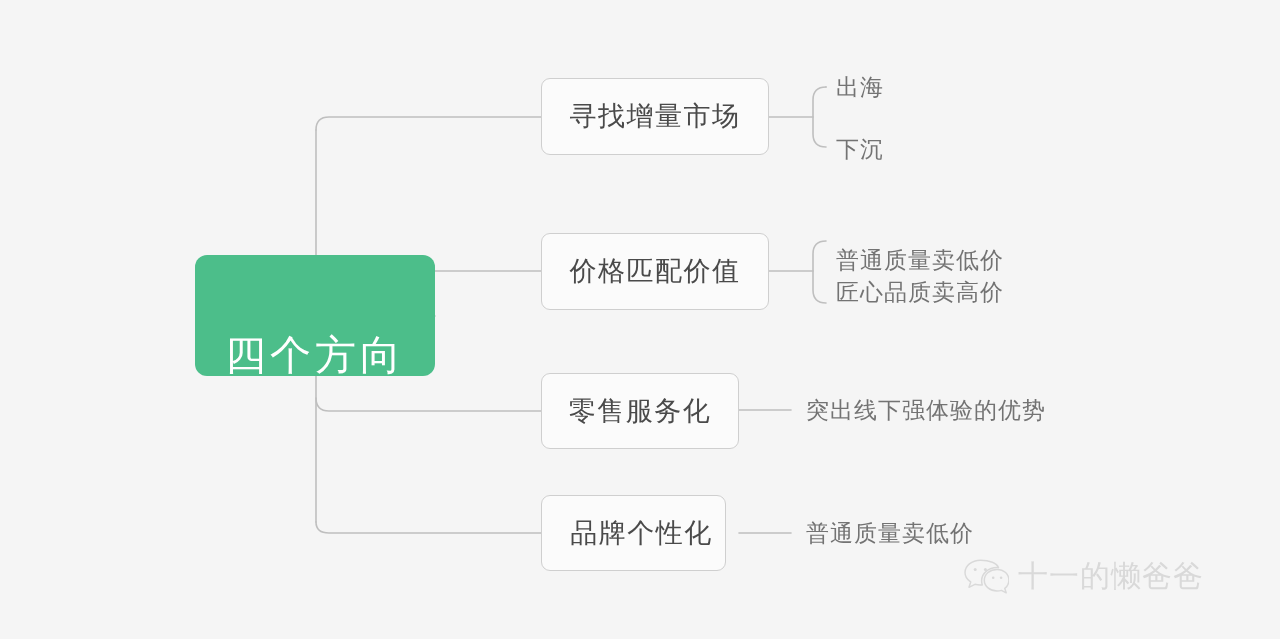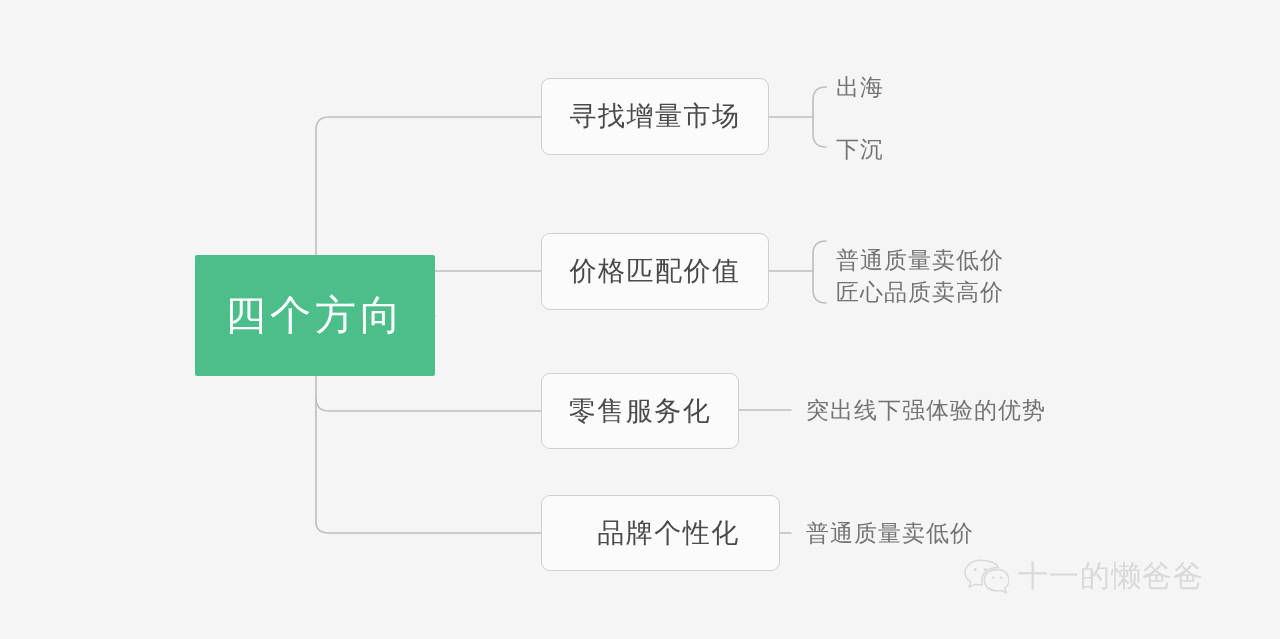--- a/index.html
+++ b/index.html
@@ -40,23 +40,23 @@
   }
 
   
   .root-node {
     position: absolute;
     left: 195px;
     top: 255px;
     width: 240px;
     height: 121px;
     background: #4cbe8a;
-    border-radius: 2px;
+    border-radius: 12px;
     display: flex;
-    align-items: center;
+    align-items: flex-end;
     justify-content: center;
     box-sizing: border-box;
   }
   .root-label {
     color: #ffffff;
     font-size: 41px;
     letter-spacing: 4px;
     line-height: 1;
     white-space: nowrap;
     font-weight: 400;
@@ -77,21 +77,21 @@
     color: #4a4a4a;
     font-size: 27px;
     letter-spacing: 1.5px;
     line-height: 1;
     white-space: nowrap;
   }
 
   .box-1 { left: 541px; top: 78px;  width: 228px; height: 77px; }
   .box-2 { left: 541px; top: 233px; width: 228px; height: 77px; }
   .box-3 { left: 541px; top: 373px; width: 198px; height: 76px; }
-  .box-4 { left: 541px; top: 495px; width: 239px; height: 76px; padding-left: 16px; }
+  .box-4 { left: 541px; top: 495px; width: 185px; height: 76px; padding-left: 16px; }
 
   
   .leaf-label {
     position: absolute;
     color: #737373;
     font-size: 23px;
     letter-spacing: 1px;
     line-height: 1;
     white-space: nowrap;
     transform: translateY(-50%);

